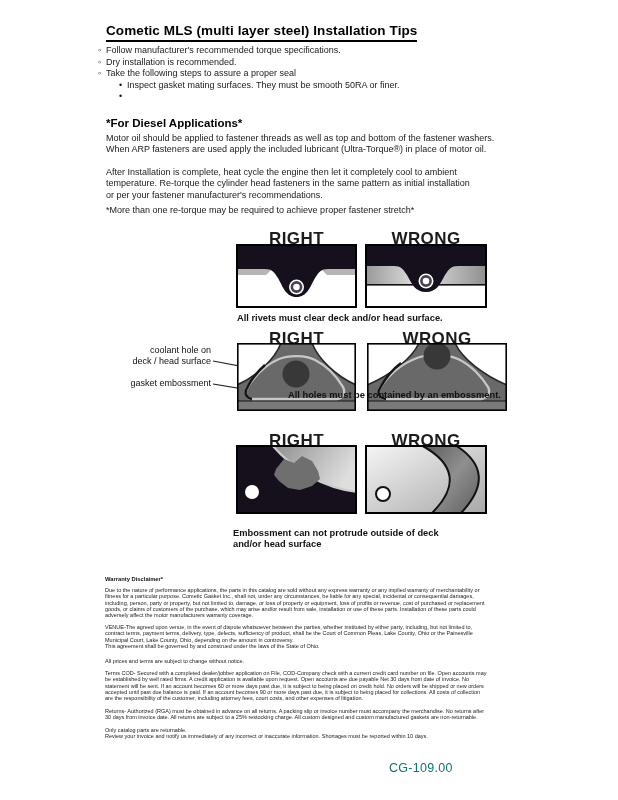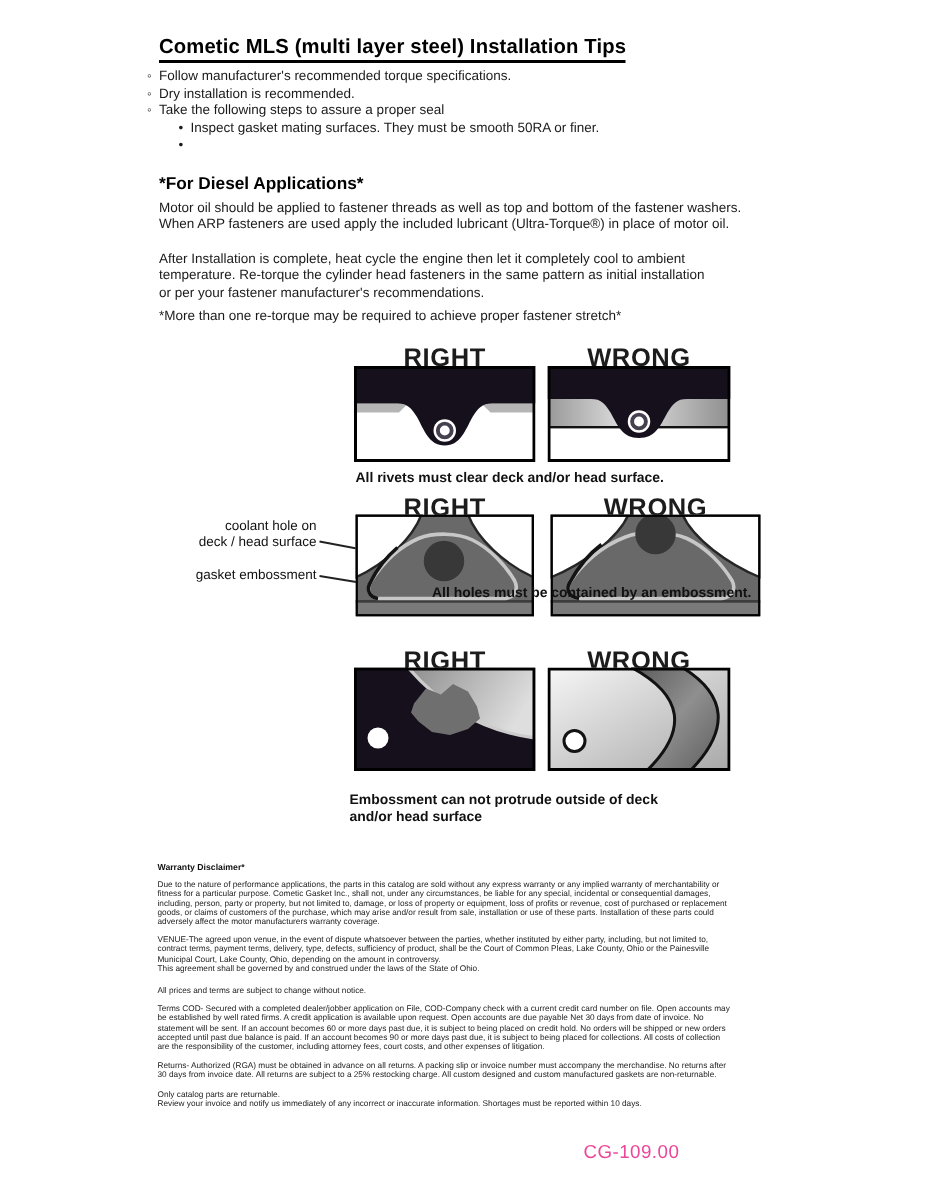--- a/index.html
+++ b/index.html
@@ -26,21 +26,21 @@
 
   .dlabel{font-size:17px;font-weight:bold;letter-spacing:.4px;color:#1c1c1c;text-align:center;}
   .panel{position:absolute;}
   .panel svg{display:block;}
   .caption{font-size:9.3px;line-height:10.8px;color:#111;font-weight:bold;}
 
   .anno{font-size:9px;line-height:10.8px;color:#111;text-align:right;}
 
   .legal{left:105px;width:412px;font-size:5.5px;line-height:6.3px;color:#222;}
   .legal-head{left:105px;top:576px;font-size:5.8px;font-weight:bold;color:#111;}
-  .footer-code{left:389px;top:761px;font-size:12.5px;color:#ec4899;letter-spacing:.3px;}
+  .footer-code{left:389px;top:761px;font-size:12.5px;color:#0f766e;letter-spacing:.3px;}
 </style>
 </head>
 <body>
 
 <div class="abs title">Cometic MLS (multi layer steel) Installation Tips</div>
 
 <div class="abs bullets">
   <div class="b-row">
     <span class="marker">◦</span>
     <span>Follow manufacturer's recommended torque specifications.</span>

